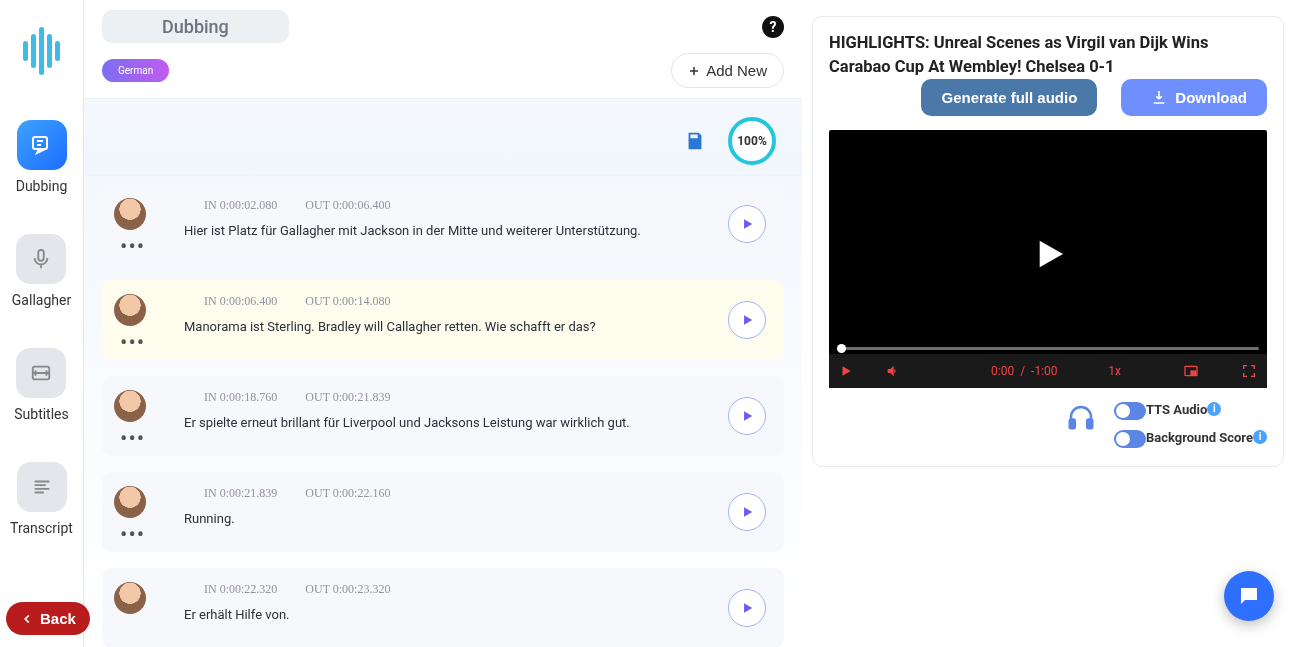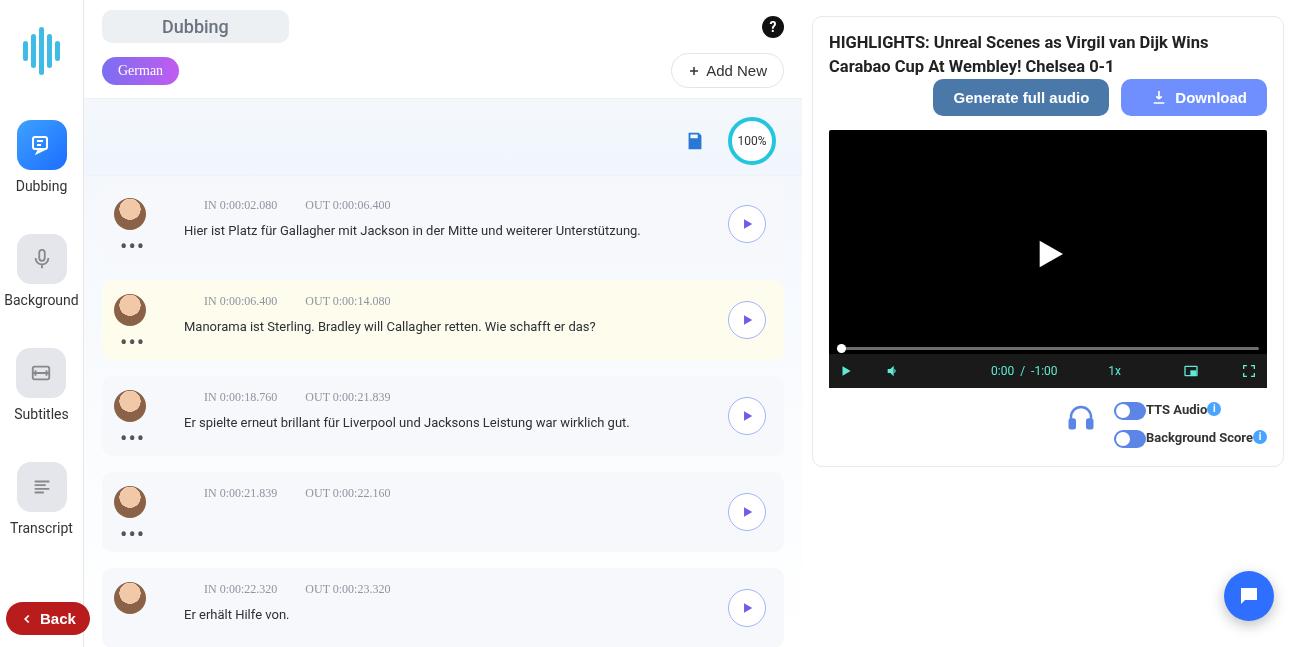--- a/index.html
+++ b/index.html
@@ -19,48 +19,48 @@
   .nav-item.active .nav-icon { background:linear-gradient(135deg,#3ea2ff,#1c6dff); color:#fff;}
   .nav-label { font-size:14px; color:#333; }
   .back-btn { position:absolute; bottom:12px; left:6px; background:#b91c1c; color:#fff; border:none; border-radius:22px; padding:8px 14px; font-size:15px; font-weight:600; display:flex; align-items:center; gap:6px; cursor:pointer;}
   
   .main { flex:1; display:flex; flex-direction:column; overflow:hidden;}
   .top-row { display:flex; align-items:center; padding:10px 18px 4px; gap:12px;}
   .title-pill { background:#ecf0f3; color:#6b7280; font-size:18px; font-weight:500; padding:6px 60px; border-radius:10px; }
   .help-icon-wrap { margin-left:auto; }
   .help-icon { width:22px; height:22px; border-radius:50%; background:#111; color:#fff; display:flex; align-items:center; justify-content:center; font-size:14px; font-weight:700; }
   .lang-row { display:flex; align-items:center; padding:6px 18px 10px; gap:10px; border-bottom:1px solid #eef0f2;}
-  .lang-chip { background:linear-gradient(90deg,#7b6ff0,#c15bf0); color:#fff; font-size:14px; padding:6px 16px; border-radius:18px;font-family:Liberation Serif, serif; }
+  .lang-chip { background:linear-gradient(90deg,#7b6ff0,#c15bf0); color:#fff; font-size:10px; padding:6px 16px; border-radius:18px; }
   .add-new { margin-left:auto; background:#fff; border:1px solid #e1e4e8; border-radius:22px; padding:8px 16px; font-size:15px; color:#333; display:flex; align-items:center; gap:6px; cursor:pointer;}
   
   .strip { background:linear-gradient(#f4f8fd,#f0f6fc); padding:18px 26px 10px; border-bottom:1px solid #eef3f8; display:flex; align-items:center; justify-content:flex-end; gap:22px;}
   .save-icon { width:22px; height:22px; color:#2b77d6; }
-  .progress-ring { width:48px; height:48px; border-radius:50%; border:4px solid #24c6dd; display:flex; align-items:center; justify-content:center; font-size:12px; font-weight:400; color:#333; background:#fff;}
+  .progress-ring { width:48px; height:48px; border-radius:50%; border:4px solid #24c6dd; display:flex; align-items:center; justify-content:center; font-size:12px; font-weight:700; color:#333; background:#fff;}
   
   .segments { flex:1; overflow-y:auto; padding:8px 18px; background:linear-gradient(#f4f8fd,#ffffff);}
   .seg { background:#f6f8fb; border-radius:10px; padding:14px 72px 14px 56px; margin-bottom:16px; position:relative; min-height:80px;}
   .seg.highlight { background:#fdfced; }
   .avatar { width:32px; height:32px; border-radius:50%; background:radial-gradient(circle at 50% 35%, #f1c9a8 40%, #8a6248 41%); position:absolute; left:12px; top:14px;}
   .more { position:absolute; left:18px; top:50px; color:#555; font-size:22px; cursor:pointer; letter-spacing:1px; }
   .times { display:flex; gap:28px; font-size:12px; color:#8e94a0; margin-left:46px; margin-bottom:8px;font-family:Liberation Serif, serif;}
   .seg-text { font-size:13px; color:#2b3138; margin-left:26px; line-height:1.5;}
   .play-btn { position:absolute; right:18px; top:50%; transform:translateY(-50%); width:38px; height:38px; border-radius:50%; border:1.5px solid #9eb6f6; background:#fff; display:flex; align-items:center; justify-content:center; cursor:pointer; color:#6b5bf3;}
   
   .right { width:498px; padding:16px 16px 16px 10px;}
   .panel { border:1px solid #e7e9ed; border-radius:10px; padding:14px 16px 18px;}
   .video-title { font-size:16.5px; font-weight:700; color:#222; line-height:1.45; }
   .btn-row { display:flex; gap:12px; justify-content:flex-end; margin-bottom:14px;}
-  .btn { border:none; border-radius:10px; padding:10px 20px; font-size:15px; font-weight:600; color:#fff; cursor:pointer; display:flex; align-items:center; gap:8px;}
+  .btn { border:none; border-radius:10px; padding:10px 20px; font-size:15px; font-weight:600; color:#fff; cursor:pointer; display:flex; align-items:center; gap:8px;margin-left:12px;}
   .btn-generate { background:#4a78a9; }
   .btn-download { background:#6f8fff;padding-left:30px; }
   .video-box { width:100%; height:258px; background:#000; border-radius:2px; position:relative;}
   .big-play { position:absolute; left:50%; top:48%; transform:translate(-50%,-50%); color:#fff; }
   .vid-timeline { position:absolute; left:8px; right:8px; bottom:38px; height:3px; background:#6d6d6d; border-radius:2px;}
   .vid-timeline::before { content:""; position:absolute; left:0; top:-3px; width:9px; height:9px; border-radius:50%; background:#fff;}
-  .vid-controls { position:absolute; left:0; right:0; bottom:0; height:34px; background:#1a1a1a; display:flex; align-items:center; padding:0 10px; color:#5eead4; font-size:12px; gap:32px;}
+  .vid-controls { position:absolute; left:0; right:0; bottom:0; height:34px; background:#1a1a1a; display:flex; align-items:center; padding:0 10px; color:#ef4444; font-size:12px; gap:32px;}
   .vid-controls .time { display:flex; gap:6px; margin-left:58px;}
   .vid-controls .rate { margin-left:auto;}
   .toggles { display:flex; align-items:flex-start; gap:18px; margin-top:14px; justify-content:flex-end;}
   .headphone { color:#5b86e5; }
   .tog-col { display:flex; flex-direction:column; gap:10px; font-size:13px; color:#333;}
   .tog-row { display:flex; font-weight:bold;}
   .switch { width:32px; height:18px; border-radius:10px; background:#5b86e5; position:relative;}
   .switch::after { content:""; position:absolute; width:14px; height:14px; border-radius:50%; background:#fff; top:2px; left:2px;}
   .info-dot { width:14px; height:14px; border-radius:50%; background:#4aa3ff; color:#fff; font-size:10px; display:flex; align-items:center; justify-content:center;}
   
@@ -89,21 +89,21 @@
     <span class="nav-label">Dubbing</span>
   </div>
 
   <div class="nav-item">
     <div class="nav-icon">
       <svg width="22" height="22" viewBox="0 0 24 24" fill="none" stroke="currentColor" stroke-width="2">
           <rect x="9" y="2" width="6" height="12" rx="3"></rect>
           <path d="M5 11a7 7 0 0 0 14 0M12 18v4"></path>
         </svg>
     </div>
-    <span class="nav-label">Background</span>
+    <span class="nav-label">Gallagher</span>
   </div>
 
   <div class="nav-item">
     <div class="nav-icon">
       <svg width="22" height="22" viewBox="0 0 24 24" fill="none" stroke="currentColor" stroke-width="2">
           <rect x="3" y="5" width="18" height="14" rx="2"></rect>
           <path d="M6 9v6M18 9v6M3 12h18"></path>
         </svg>
     </div>
     <span class="nav-label">Subtitles</span>
@@ -196,20 +196,21 @@
           </svg>
         </div>
       </div>
       <div class="seg">
         <div class="avatar"></div>
         <div class="more">•••</div>
         <div class="times">
           <span>IN 0:00:21.839</span>
           <span>OUT 0:00:22.160</span>
         </div>
+        <div class="seg-text">Running.</div>
         <div class="play-btn">
           <svg width="14" height="14" viewBox="0 0 24 24" fill="currentColor">
             <path d="M7 4l14 8-14 8V4z"></path>
           </svg>
         </div>
       </div>
       <div class="seg">
         <div class="avatar"></div>
         <div class="times">
           <span>IN 0:00:22.320</span>

